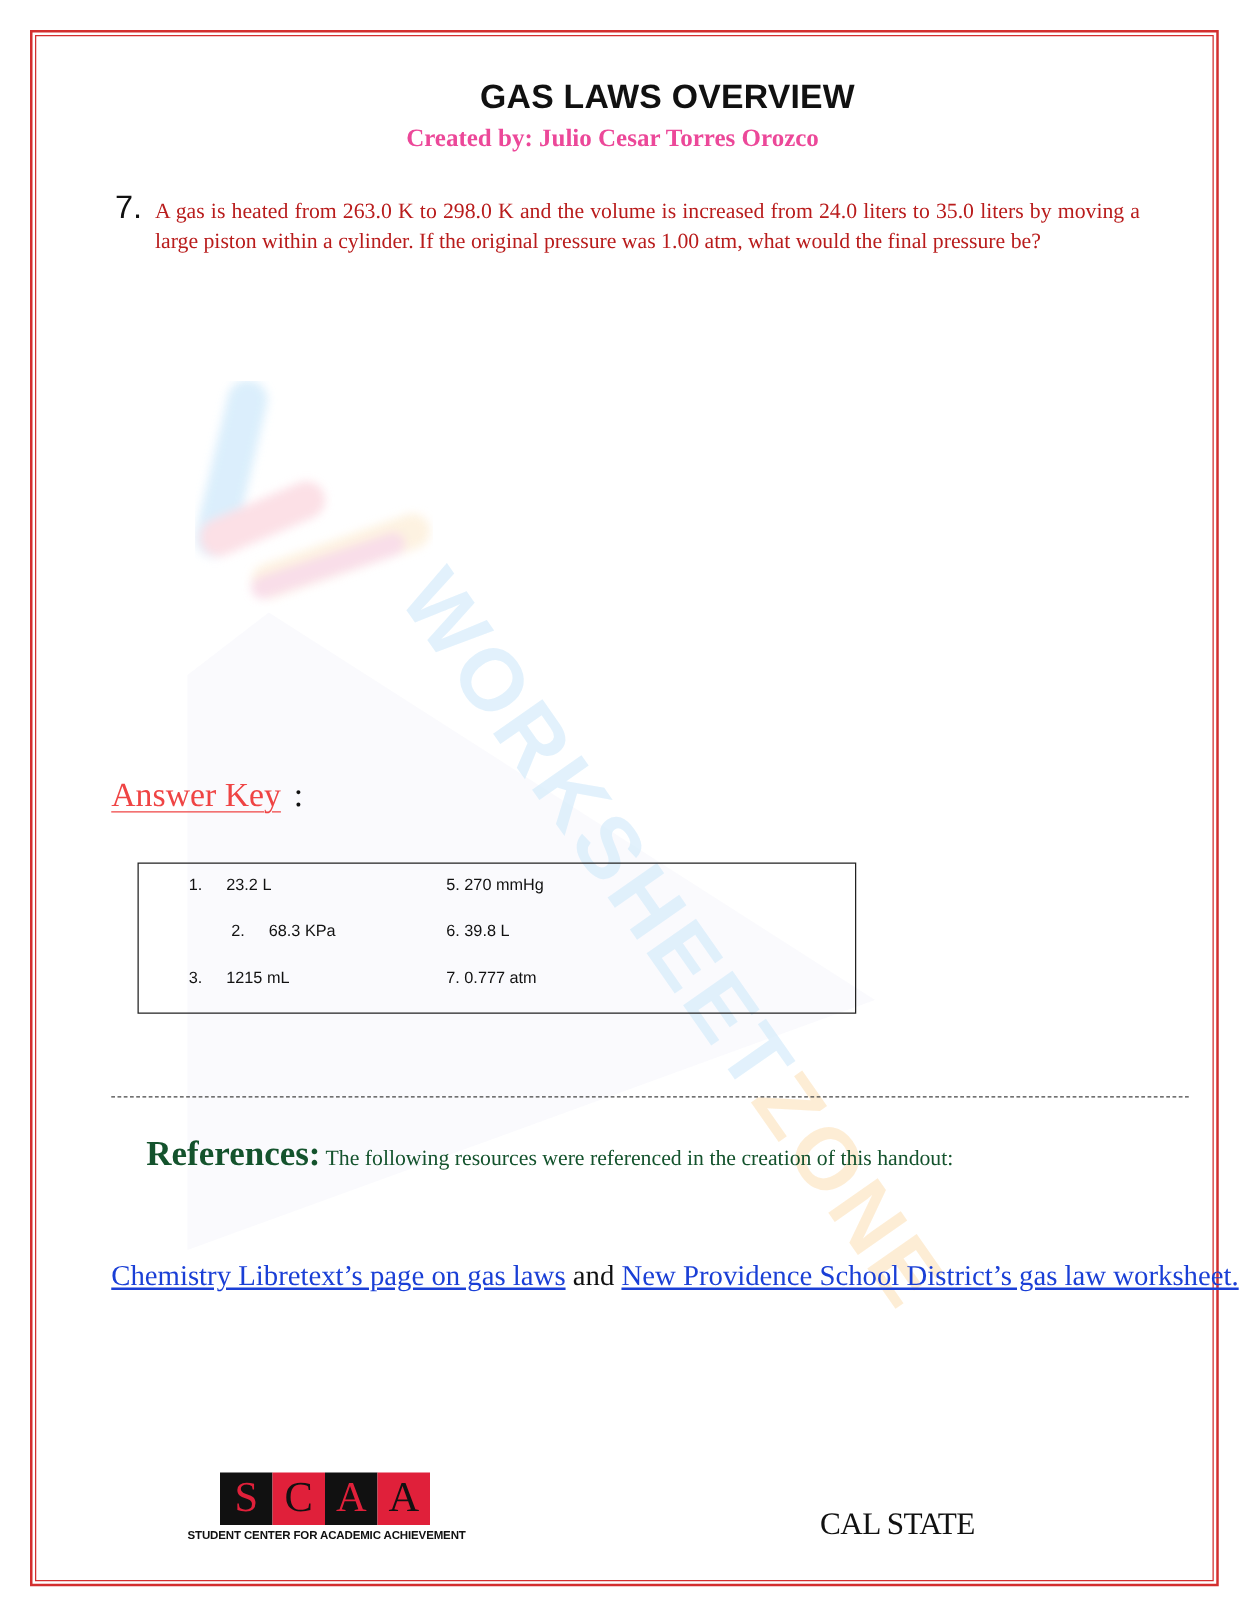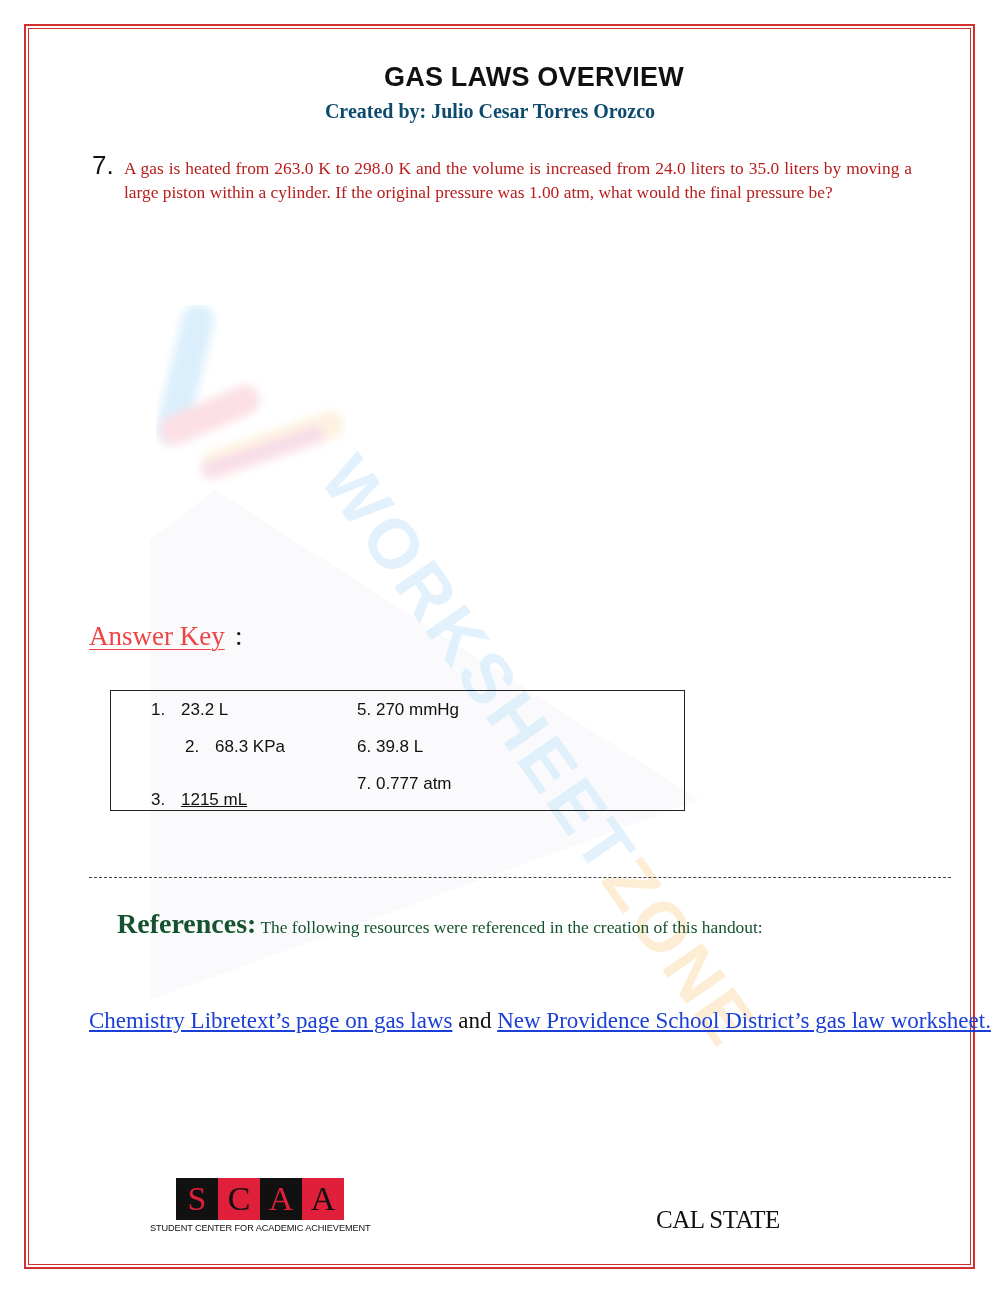--- a/index.html
+++ b/index.html
@@ -3,44 +3,44 @@
   <meta charset="utf-8">
   <style>
     html, body { margin: 0; padding: 0; background: #ffffff; }
     body { width: 1000px; height: 1294px; position: relative; overflow: hidden; font-family: "Liberation Serif", serif; color: #111; }
     .page-border { position: absolute; left: 24px; top: 24px; width: 951px; height: 1245px; box-sizing: border-box; border: 2px solid #d32f2f; }
     .page-border-inner { position: absolute; left: 28px; top: 28px; width: 943px; height: 1237px; box-sizing: border-box; border: 1px solid #d32f2f; }
 
     .watermark { position: absolute; left: 0; top: 0; width: 1000px; height: 1294px; pointer-events: none; }
 
     .title { position: absolute; left: 0; width: 1000px; top: 62px; text-align: center; font-family: "Liberation Sans", sans-serif; font-weight: bold; font-size: 27px; letter-spacing: 0.2px; color: #111; padding-left: 34px; }
-    .subtitle { position: absolute; left: 0; width: 980px; top: 100px; text-align: center; font-family: "Liberation Serif", serif; font-weight: bold; font-size: 20px; color: #0c4a6e; }
+    .subtitle { position: absolute; left: 0; width: 980px; top: 100px; text-align: center; font-family: "Liberation Serif", serif; font-weight: bold; font-size: 20px; color: #ec4899; }
 
     .q-number { position: absolute; left: 92px; top: 150px; font-family: "Liberation Sans", sans-serif; font-size: 26px; color: #111; }
     .q-text { position: absolute; left: 124px; top: 157px; width: 788px; font-size: 17.4px; line-height: 23.5px; text-align: justify; text-align-last: left; color: #b91c1c; }
 
     .answer-heading { position: absolute; left: 89px; top: 621px; font-size: 27px; text-decoration: underline; text-decoration-thickness: 1px; text-underline-offset: 4px; color: #ef4444; }
 
     .answer-box { position: absolute; left: 110px; top: 690px; width: 575px; height: 121px; box-sizing: border-box; border: 1.5px solid #222; }
-    .ans { position: absolute; font-family: "Liberation Sans", sans-serif; font-size: 17px; color: #111; white-space: nowrap; }
+    .ans { position: absolute; font-family: "Liberation Sans", sans-serif; font-size: 13px; color: #111; white-space: nowrap; }
     .ans .num { display: inline-block; width: 30px; }
 
     .divider { position: absolute; left: 89px; top: 877px; width: 862px; height: 0; border-top: 1.5px dashed #444; }
 
     .refs { position: absolute; left: 89px; top: 908px; width: 880px; font-size: 17.4px; color: #14532d; margin-left: 28px; }
     .refs-label { font-weight: bold; font-size: 28px; }
     .refs-line2 { position: absolute; left: 89px; top: 984px; font-size: 23px; color: #111; white-space: nowrap; margin-top: 24px; }
     .link { color: #1a3fd6; text-decoration: underline; text-underline-offset: 2px; cursor: pointer; }
 
     .scaa { position: absolute; left: 176px; top: 1178px; }
     .scaa-blocks { display: flex; }
     .scaa-block { width: 42px; height: 42px; display: flex; align-items: center; justify-content: center; font-family: "Liberation Serif", serif; font-size: 34px; line-height: 1; }
     .scaa-block.black { background: #111; color: #e0203a; }
     .scaa-block.red { background: #e0203a; color: #111; }
-    .scaa-caption { position: absolute; left: -26px; top: 45px; font-family: "Liberation Sans", sans-serif; font-weight: normal; font-size: 9.2px; white-space: nowrap; color: #111; letter-spacing: -0.1px; }
+    .scaa-caption { position: absolute; left: -26px; top: 45px; font-family: "Liberation Sans", sans-serif; font-weight: bold; font-size: 9.2px; white-space: nowrap; color: #111; letter-spacing: -0.1px; }
 
     .csueb { position: absolute; left: 656px; top: 1178px; font-family: "Liberation Serif", serif; margin-top: 31px; }
     .csueb-top { font-size: 25px; color: #111; line-height: 22px; letter-spacing: -0.5px; }
     .csueb-bottom { font-size: 40px; color: #d11a2a; line-height: 34px; letter-spacing: -1px; }
   </style>
 </head>
 <body>
 
 <div class="page-border"></div>
 <div class="page-border-inner"></div>
@@ -66,21 +66,21 @@
 
 <div class="q-number">7.</div>
 <div class="q-text">A gas is heated from 263.0 K to 298.0 K and the volume is increased from 24.0 liters to 35.0 liters by moving a large piston within a cylinder. If the original pressure was 1.00 atm, what would the final pressure be?</div>
 
 <div class="answer-heading"><span>Answer Key</span></div>
 <div style="position:absolute; left:235px; top:621px; font-size:27px; font-family:'Liberation Serif', serif; color:#111;">:</div>
 
 <div class="answer-box"></div>
 <div class="ans" style="left:151px; top:700px;"><span class="num">1.</span><span>23.2 L</span></div>
 <div class="ans" style="left:151px; top:737px;margin-left:34px;"><span class="num">2.</span><span>68.3 KPa</span></div>
-<div class="ans" style="left:151px; top:790px;text-decoration:underline;"><span class="num">3.</span><span>1215 mL</span></div>
+<div class="ans" style="left:151px; top:774px;"><span class="num">3.</span><span>1215 mL</span></div>
 <div class="ans" style="left:357px; top:700px;"><span>5.</span> <span>270 mmHg</span></div>
 <div class="ans" style="left:357px; top:737px;"><span>6.</span> <span>39.8 L</span></div>
 <div class="ans" style="left:357px; top:774px;"><span>7.</span> <span>0.777 atm</span></div>
 
 <div class="divider"></div>
 
 <div class="refs"><span class="refs-label">References:</span> <span>The following resources were referenced in the creation of this handout:</span></div>
 <div class="refs-line2"><span class="link">Chemistry Libretext’s page on gas laws</span> <span>and</span> <span class="link">New Providence School District’s gas law worksheet.</span></div>
 
 <div class="scaa">

